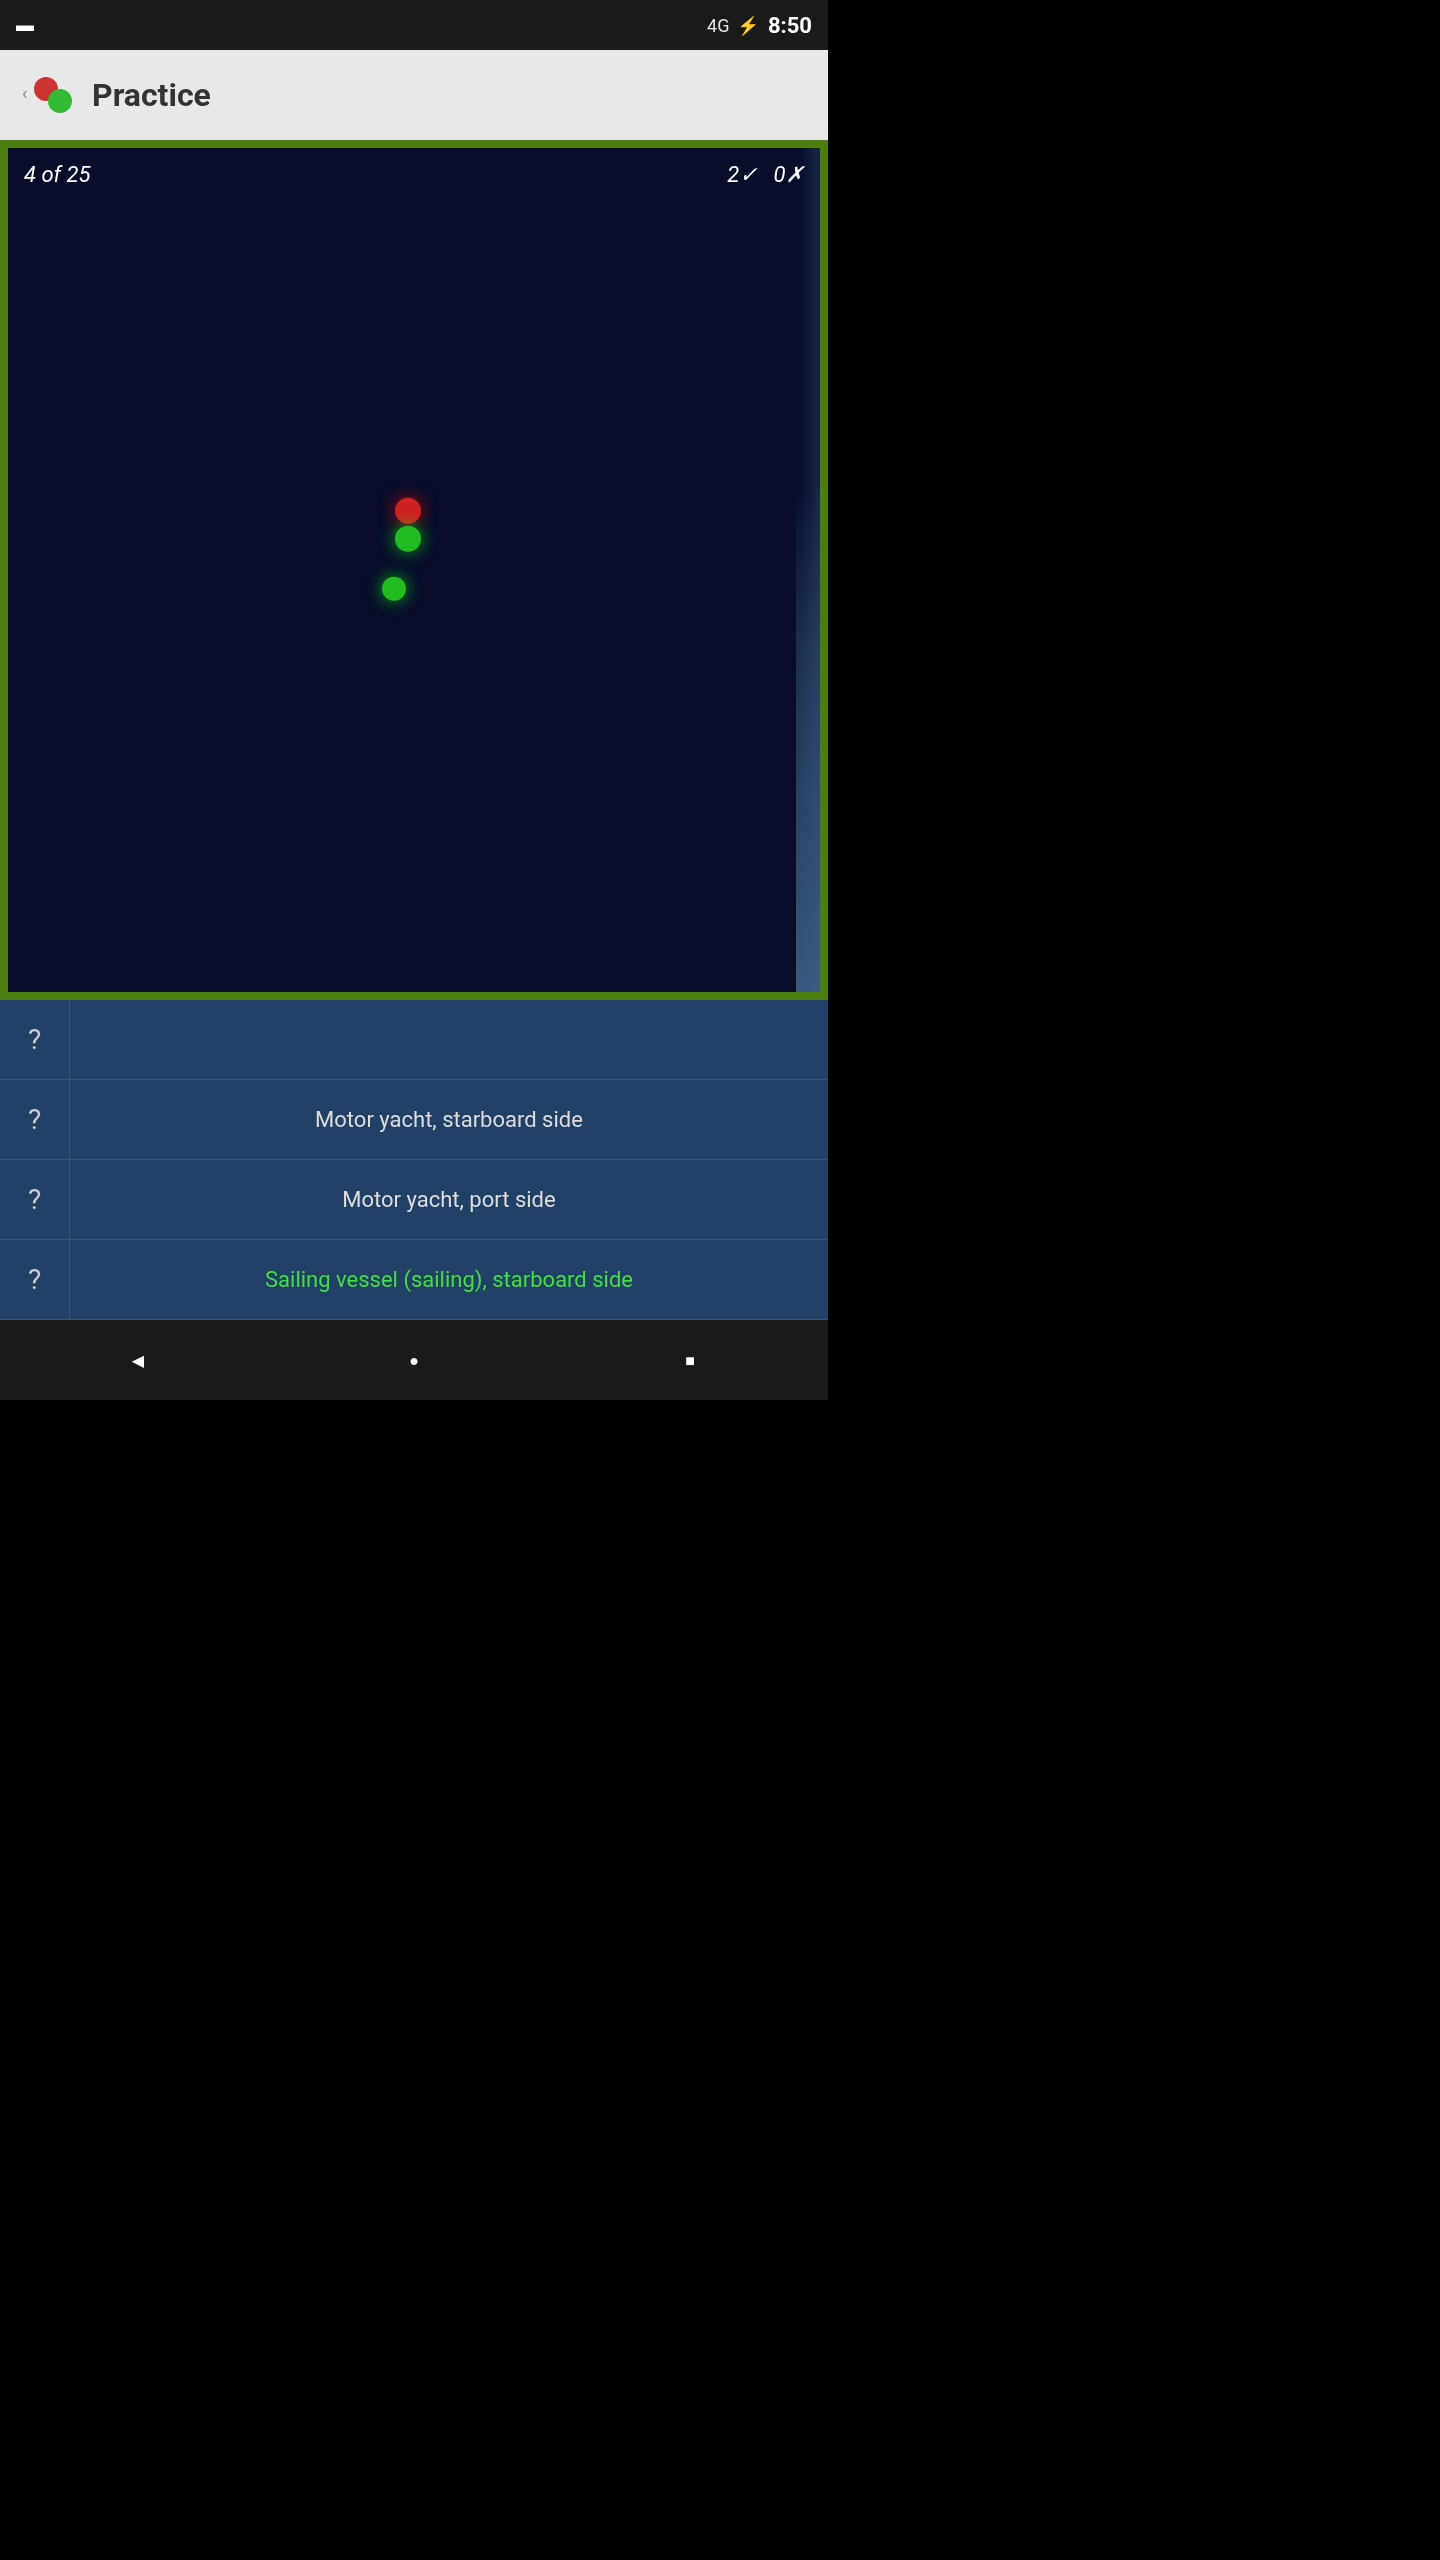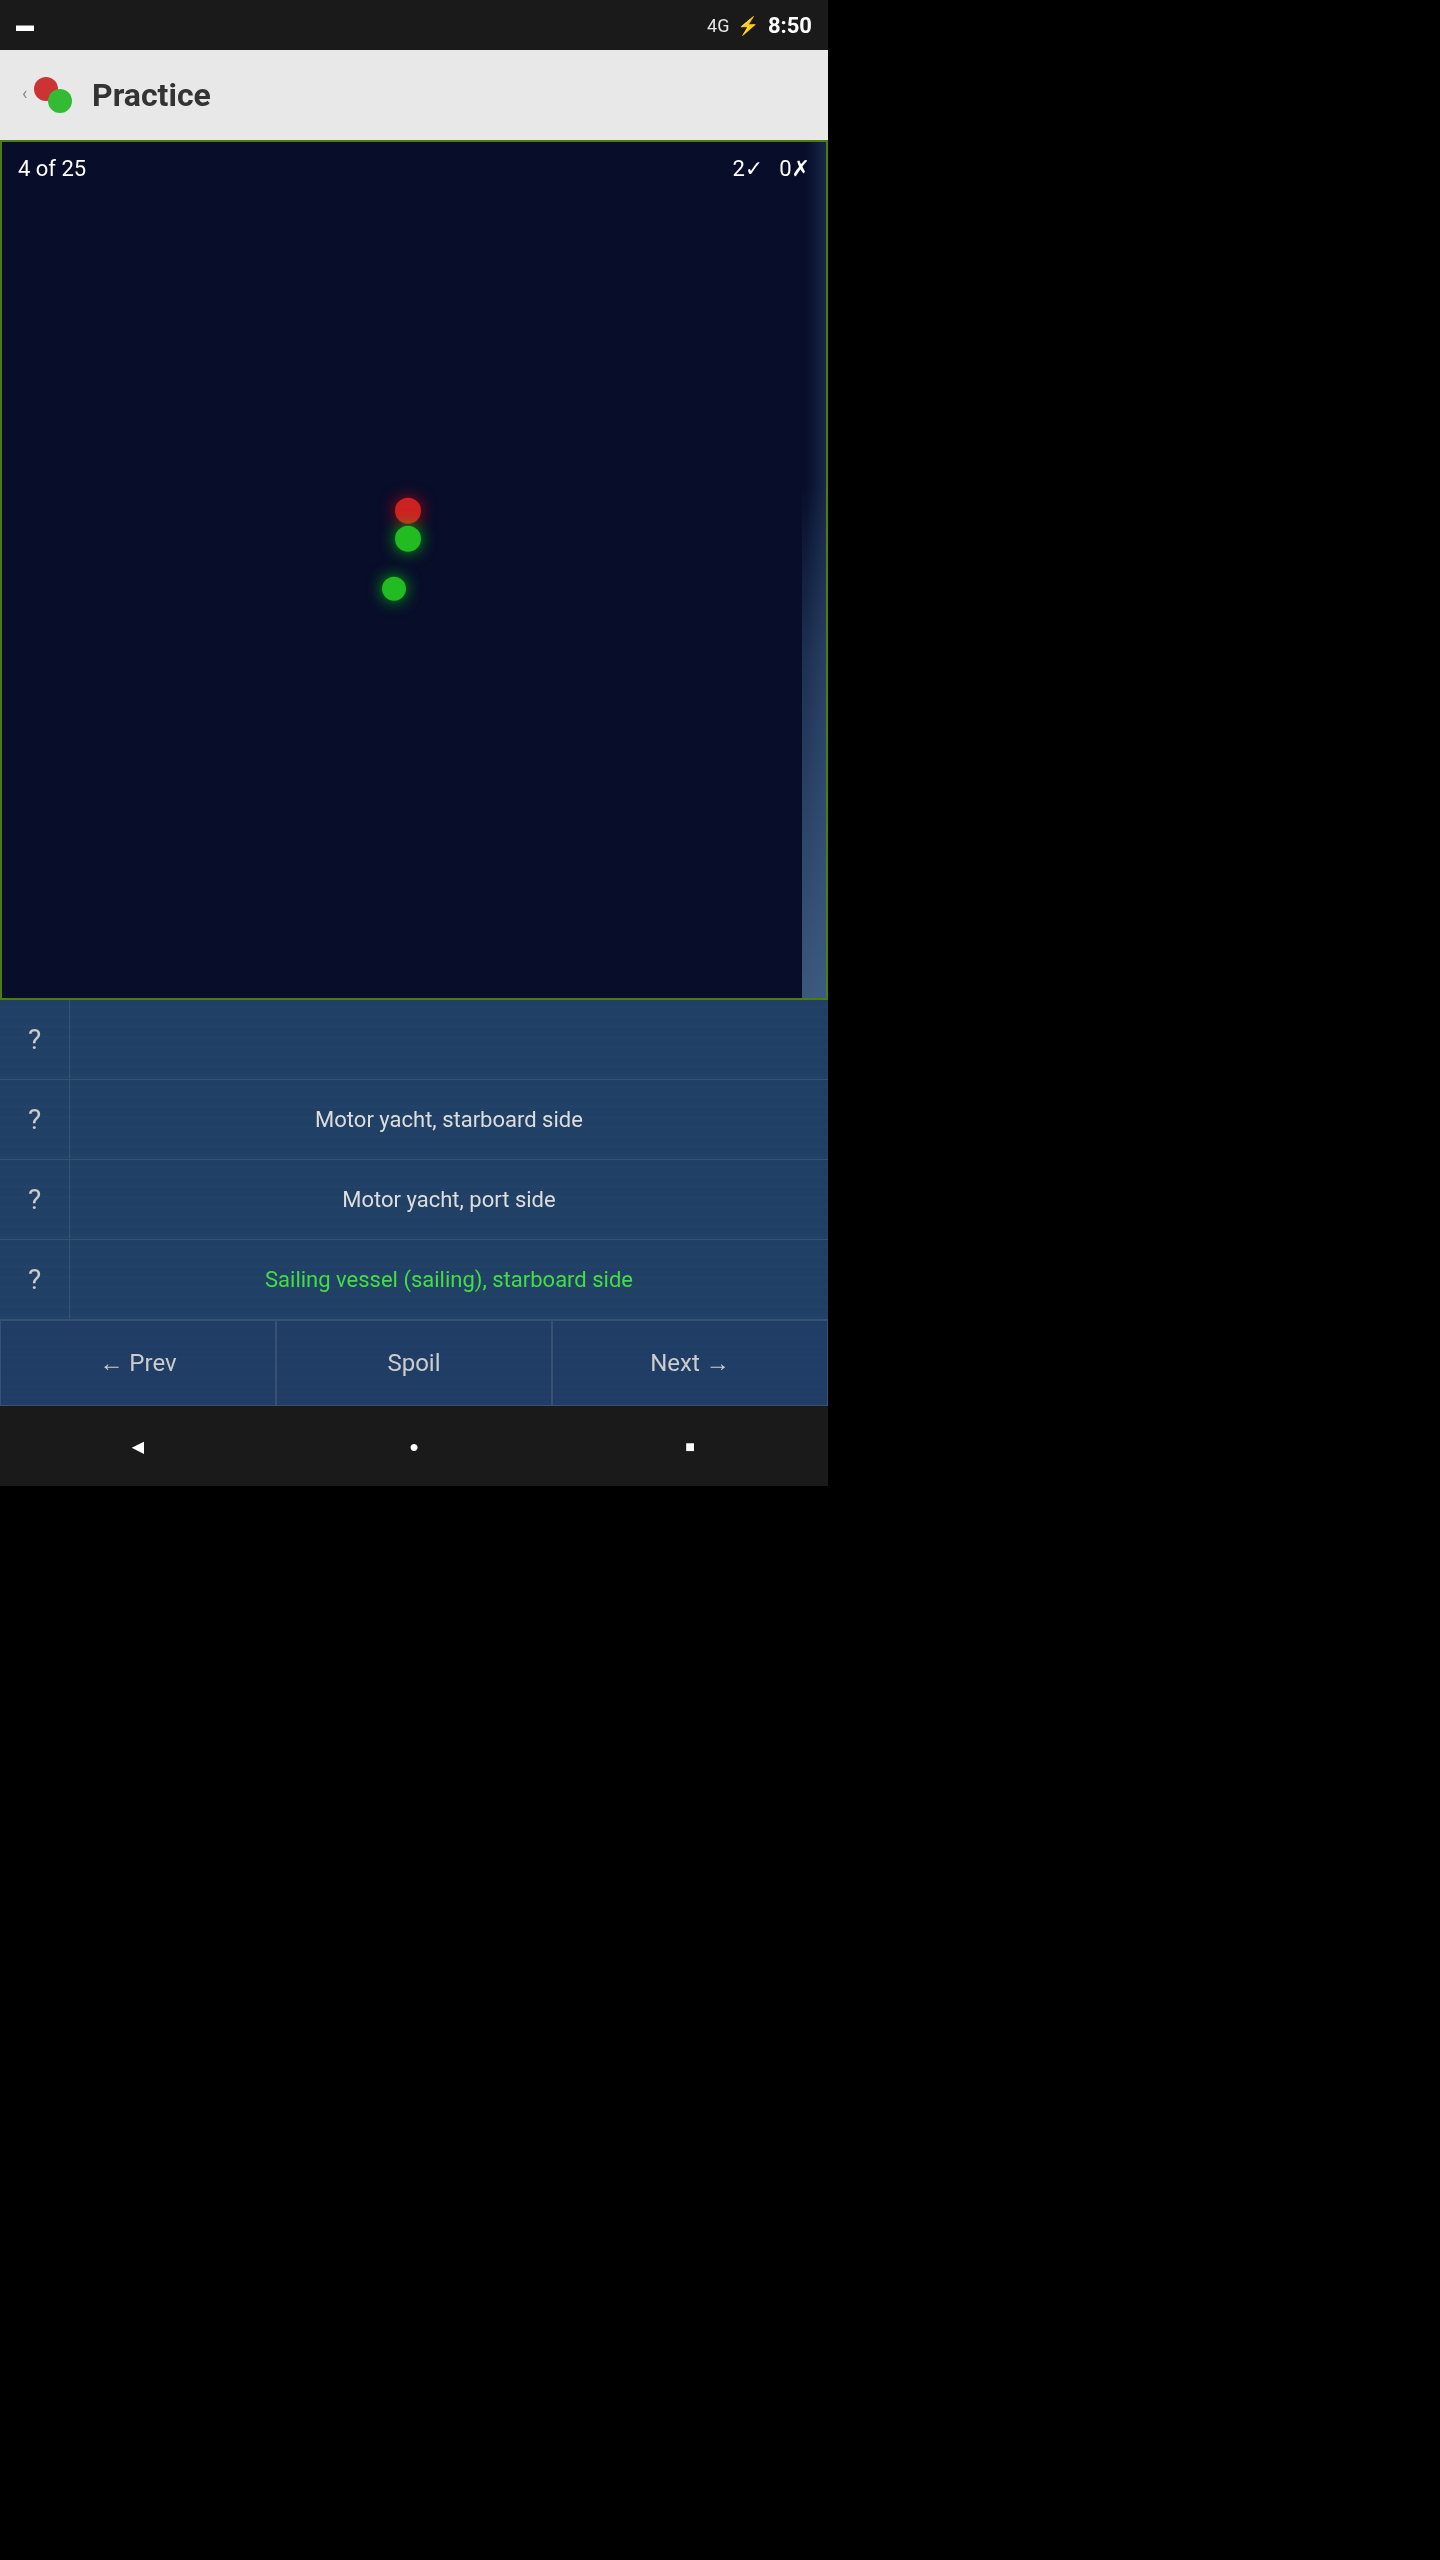--- a/index.html
+++ b/index.html
@@ -53,24 +53,25 @@
     .app-title {
       font-size: 32px;
       color: #333;
       font-weight: 700;
     }
 
     
     .question-area {
       width: 100%;
       background: #080d2a;
-      border: 2px solid #4d7c0f;
+      border: 8px solid #4d7c0f;
       position: relative;
       height: 860px;
       overflow: hidden;
+      font-style: italic;
     }
 
     .question-counter {
       position: absolute;
       top: 14px;
       left: 16px;
       color: #fff;
       font-size: 22px;
     }
 
@@ -252,24 +253,19 @@
     <div class="answer-text">Motor yacht, port side</div>
   </div>
 
   <div class="answer-option">
     <div class="answer-hint">
       <span>?</span>
     </div>
     <div class="answer-text correct">Sailing vessel (sailing), starboard side</div>
   </div>
 
-  <div class="nav-buttons">
-    <div class="nav-btn">← Prev</div>
-    <div class="nav-btn">Spoil</div>
-    <div class="nav-btn">Next →</div>
-  </div>
 </div>
 
 <div class="system-nav">
   <div class="sys-btn">◀</div>
   <div class="sys-btn">●</div>
   <div class="sys-btn">■</div>
 </div>
 
 </body></html>

